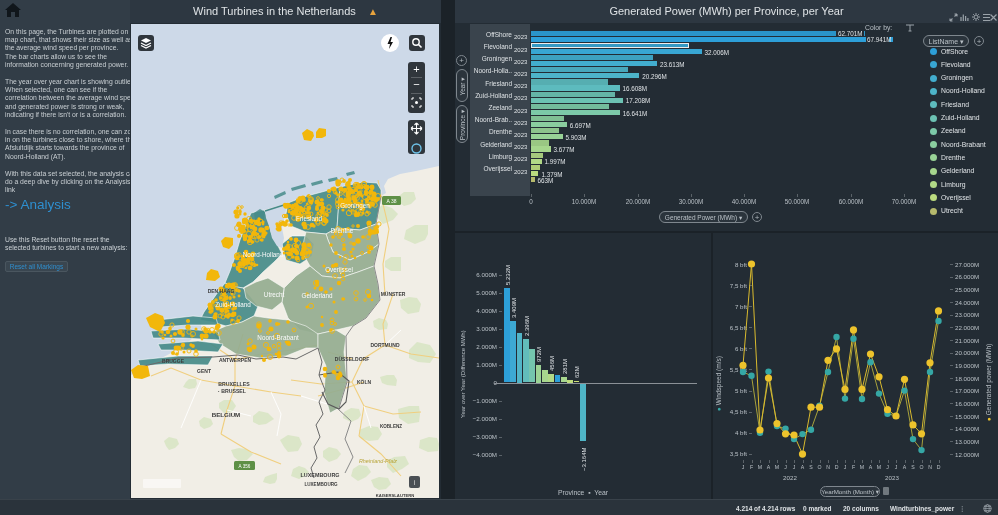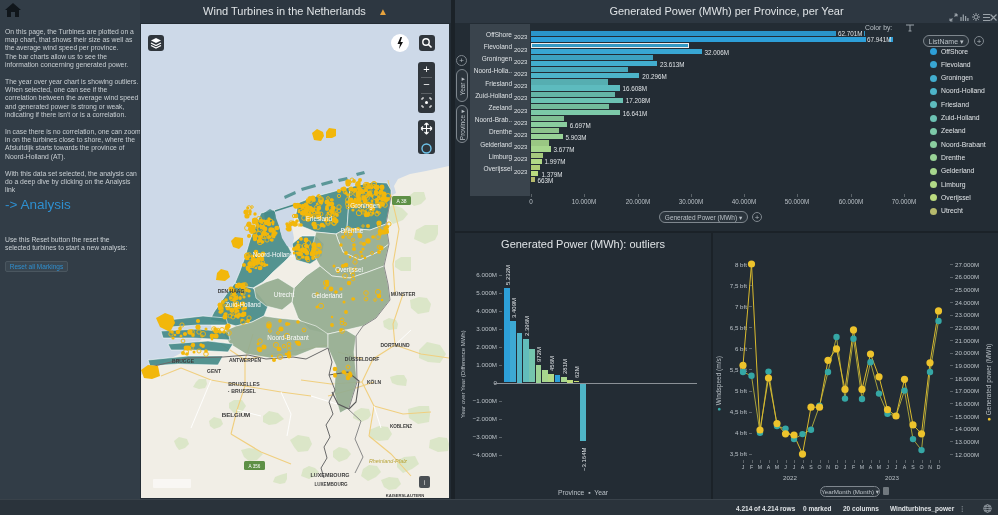--- a/index.html
+++ b/index.html
@@ -17,21 +17,21 @@
     <div class="abs" style="left:5px;top:28px;width:136px;">
       <p style="color:#c9cfd3;font-size:6.8px;line-height:8.2px;margin:0 0 9px 0;">On this page, the Turbines are plotted on a map chart, that shows their size as well as the average wind speed per province.<br>The bar charts allow us to see the information concerning generated power.</p>
       <p style="color:#c9cfd3;font-size:6.8px;line-height:8.2px;margin:0 0 9px 0;">The year over year chart is showing outliers. When selected, one can see if the correlation between the average wind speed and generated power is strong or weak, indicating if there isn't or is a correlation.</p>
       <p style="color:#c9cfd3;font-size:6.8px;line-height:8.2px;margin:0 0 9px 0;">In case there is no correlation, one can zoom in on the turbines close to shore, where the Afsluitdijk starts towards the province of Noord-Holland (AT).</p>
       <p style="color:#c9cfd3;font-size:6.8px;line-height:8.2px;margin:0 0 9px 0;">With this data set selected, the analysis can do a deep dive by clicking on the Analysis link</p>
     </div>
     <div class="abs" style="left:5px;top:197px;color:#2e8fd0;font-size:13.5px;">-&gt; Analysis</div>
     <div class="abs" style="left:5px;top:236px;width:130px;color:#ccd2d6;font-size:6.8px;line-height:8px;">Use this Reset button the reset the selected turbines to start a new analysis:</div>
     <div class="abs" style="left:5px;top:261px;width:63px;height:11px;background:#3a4650;border:1px solid #4a565f;border-radius:2px;color:#2f8fcf;font-size:6.5px;text-align:center;line-height:9px;">Reset all Markings</div>
   </div>
-<div class="panel" style="left:140px;top:0;width:311px;height:499px;">
+<div class="panel" style="left:130px;top:0;width:311px;height:499px;">
     <div class="tbar">Wind Turbines in the Netherlands&nbsp;&nbsp;&nbsp;&nbsp;<span style="color:#e8a33d;font-size:10px;">▲</span></div>
     <svg class="abs" style="left:1px;top:24px" width="308" height="474" viewBox="0 0 308 474">
       <rect width="308" height="474" fill="#cdd9e8"></rect>
       <path d="M308 142 285 147 269 150 257 155 253 162 255 169 250 172 250 166 246 159 232 158 209 163 202 165 187 169 172 173 157 179 133 186 120 189 115 201 109 216 104 233 100 247 94 259 87 268 80 278 73 288 69 296 71 306 62 314 52 322 42 328 27 336 12 344 0 351 0 474 308 474" fill="none"></path>
       <polygon points="308 142 285 147 269 150 257 155 253 162 255 169 250 172 250 166 246 159 232 158 209 163 202 165 187 169 172 173 157 179 133 186 120 189 115 201 109 216 104 233 100 247 94 259 87 268 80 278 73 288 69 296 71 306 62 314 52 322 42 328 27 336 12 344 0 351 0 474 308 474" fill="#f1eee6"></polygon>
       <polygon points="267 190 262 196 252 200 246 193 243 186 252 181 261 184" fill="#d7e4c2" opacity="0.85"></polygon>
       <polygon points="285 175 280 180 273 182 268 178 268 172 273 168 283 168" fill="#d7e4c2" opacity="0.85"></polygon>
       <polygon points="297 210 294 216 284 220 273 215 275 206 284 201 297 201" fill="#d7e4c2" opacity="0.85"></polygon>
       <polygon points="270 240 270 247 260 247 254 243 254 237 260 233 270 233" fill="#d7e4c2" opacity="0.85"></polygon>
       <polygon points="290 280 288 288 277 290 270 284 269 276 278 273 286 274" fill="#d7e4c2" opacity="0.85"></polygon>
@@ -1000,21 +1000,20 @@
     <div class="abs" style="left:475px;top:167.7px;width:7px;height:7px;border-radius:50%;background:#a6d68d;"></div>
     <div class="abs" style="left:486px;top:167.2px;color:#dfe3e6;font-size:6.8px;">Gelderland</div>
     <div class="abs" style="left:475px;top:181.0px;width:7px;height:7px;border-radius:50%;background:#b1d986;"></div>
     <div class="abs" style="left:486px;top:180.5px;color:#dfe3e6;font-size:6.8px;">Limburg</div>
     <div class="abs" style="left:475px;top:194.3px;width:7px;height:7px;border-radius:50%;background:#bbdb7f;"></div>
     <div class="abs" style="left:486px;top:193.8px;color:#dfe3e6;font-size:6.8px;">Overijssel</div>
     <div class="abs" style="left:475px;top:207.6px;width:7px;height:7px;border-radius:50%;background:#b6ba6d;"></div>
     <div class="abs" style="left:486px;top:207.1px;color:#dfe3e6;font-size:6.8px;">Utrecht</div>
   </div>
 <div class="panel" style="left:455px;top:233px;width:256px;height:266px;">
-    <div class="tbar" style="background:#232c34;">Generated Power (MWh): outliers</div>
     <div class="vlab" style="left:5px;top:185px;transform:rotate(-90deg);font-size:6px;">Year over Year (Difference MWh)</div>
     <div class="abs" style="left:8px;top:38.0px;width:34px;text-align:right;color:#b9c0c6;font-size:6.2px;">6.000M</div>
     <div class="abs" style="left:44px;top:42px;width:3px;height:1px;background:#5a6268;"></div>
     <div class="abs" style="left:8px;top:56.0px;width:34px;text-align:right;color:#b9c0c6;font-size:6.2px;">5.000M</div>
     <div class="abs" style="left:44px;top:60px;width:3px;height:1px;background:#5a6268;"></div>
     <div class="abs" style="left:8px;top:74.0px;width:34px;text-align:right;color:#b9c0c6;font-size:6.2px;">4.000M</div>
     <div class="abs" style="left:44px;top:78px;width:3px;height:1px;background:#5a6268;"></div>
     <div class="abs" style="left:8px;top:92.0px;width:34px;text-align:right;color:#b9c0c6;font-size:6.2px;">3.000M</div>
     <div class="abs" style="left:44px;top:96px;width:3px;height:1px;background:#5a6268;"></div>
     <div class="abs" style="left:8px;top:110.0px;width:34px;text-align:right;color:#b9c0c6;font-size:6.2px;">2.000M</div>

